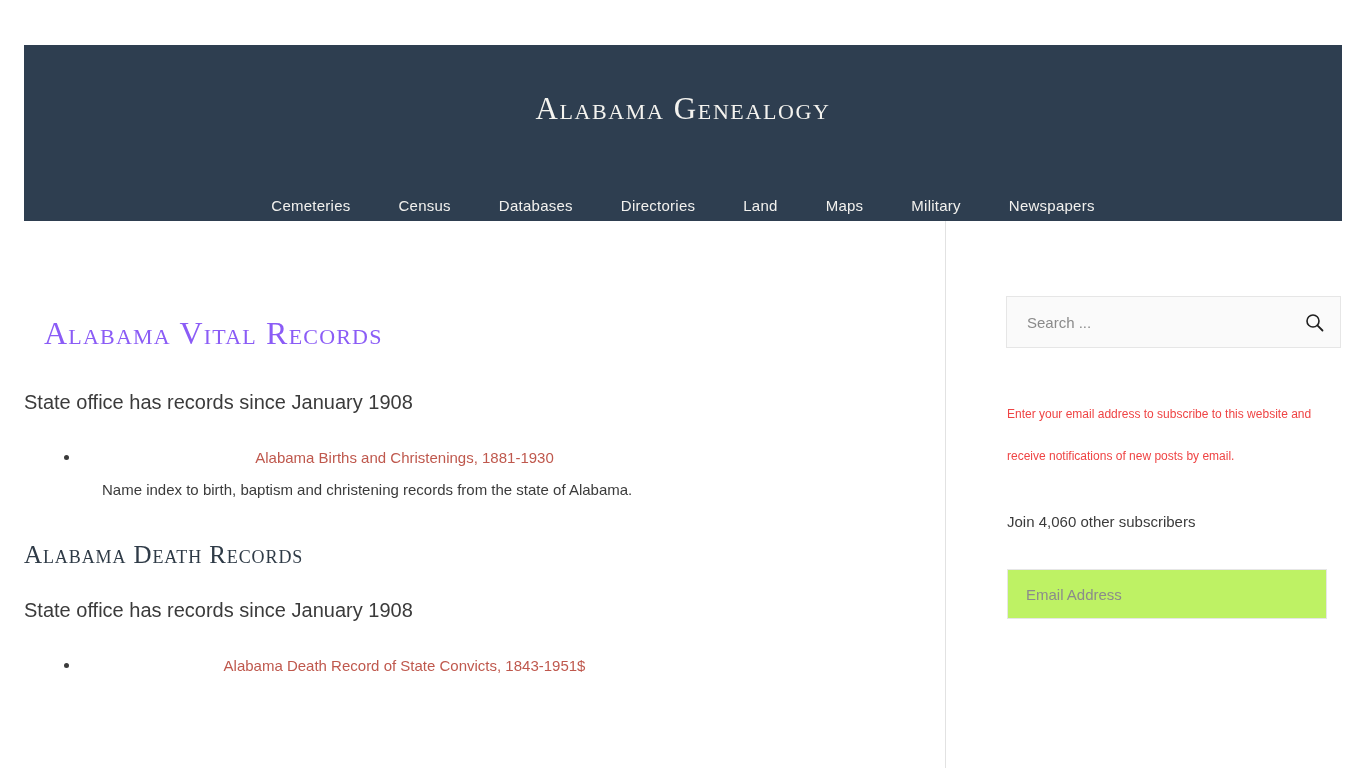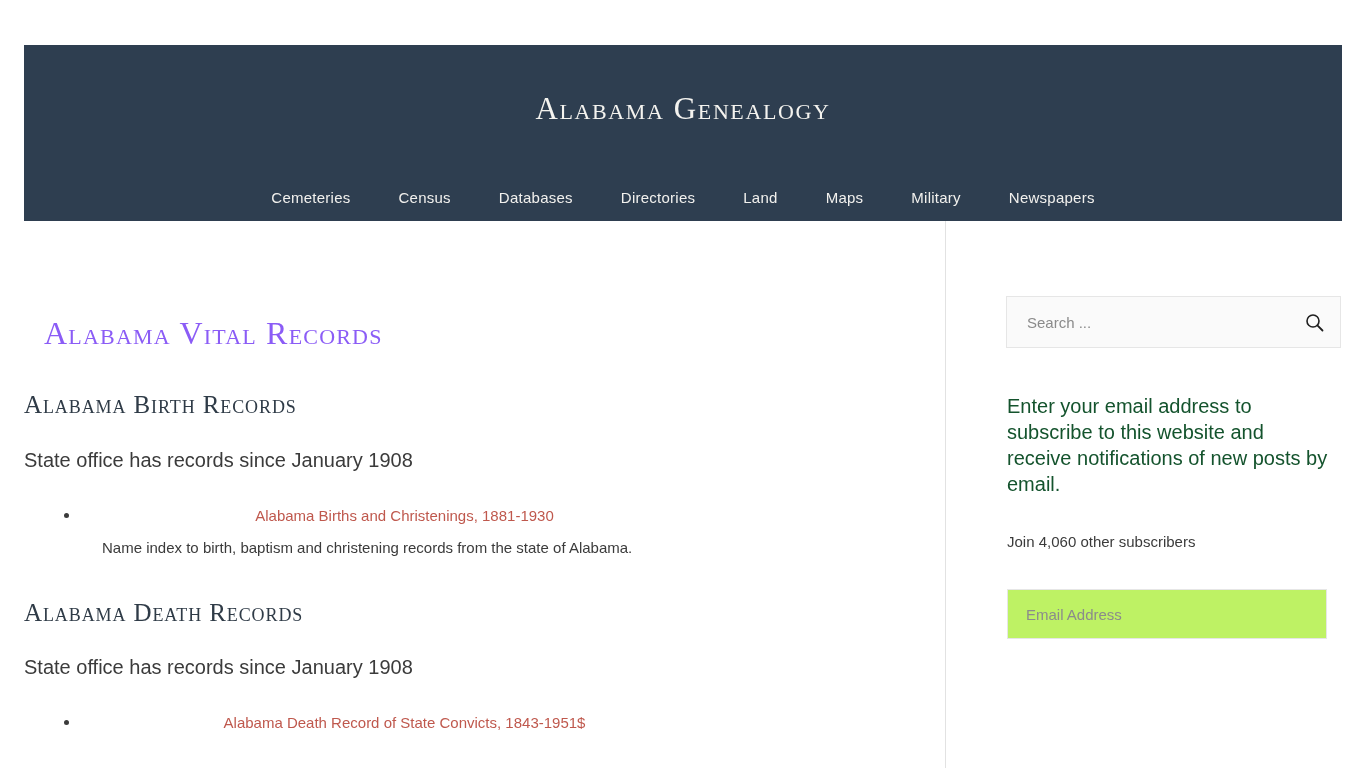--- a/index.html
+++ b/index.html
@@ -41,21 +41,21 @@
     font-family: "Liberation Serif", serif;
     font-size: 31px;
     font-weight: 400;
     letter-spacing: 1.6px;
     font-variant: small-caps;
     line-height: 1;
     white-space: nowrap;
   }
   .main-nav {
     position: absolute;
-    top: 142px;
+    top: 150px;
     left: 0;
     width: 100%;
     display: flex;
     justify-content: center;
     align-items: center;
     gap: 0px;
   }
   .nav-item {
     color: #f2f1ee;
     font-family: "Liberation Sans", sans-serif;
@@ -247,24 +247,24 @@
     font-family: "Liberation Serif", serif;
     font-size: 24px;
     font-weight: 400;
     letter-spacing: 0.9px;
     font-variant: small-caps;
     line-height: 37px;
     margin: 0 0 32px 0;
     max-width: 270px;
   }
   .widget-para {
-    color: #14532d;
-    font-family: "Liberation Sans", sans-serif;
-    font-size: 20px;
-    line-height: 26px;
+    color: #ef4444;
+    font-family: "Liberation Sans", sans-serif;
+    font-size: 12px;
+    line-height: 42px;
     margin: 0 0 34px 0;
     max-width: 322px;
   }
   .widget-count {
     color: #3b3b3b;
     font-family: "Liberation Sans", sans-serif;
     font-size: 15px;
     line-height: 22px;
     margin: 0 0 36px 0;
   }
@@ -303,21 +303,20 @@
   <div class="content-wrap">
 
     <div class="divider"></div>
 
     <main class="main-col">
 
       <h1 class="page-title">Alabama Vital Records</h1>
 
       <div class="article">
 
-        <h2 class="section-heading">Alabama Birth Records</h2>
         <p class="para">State office has records since January 1908</p>
 
         <ul class="rec-list">
           <li class="rec-item">
             <span class="bullet"></span>
             <div class="rec-link-row">
               <a class="rec-link">Alabama Births and Christenings, 1881-1930</a>
             </div>
             <div class="rec-desc">Name index to birth, baptism and christening records from the state of Alabama.</div>
           </li>

